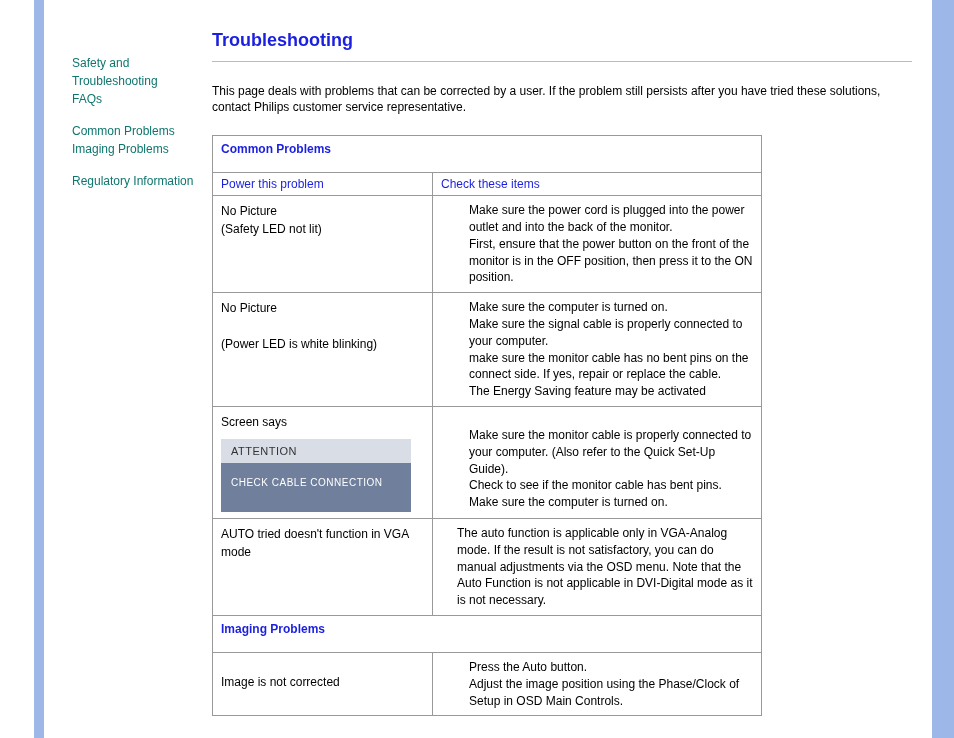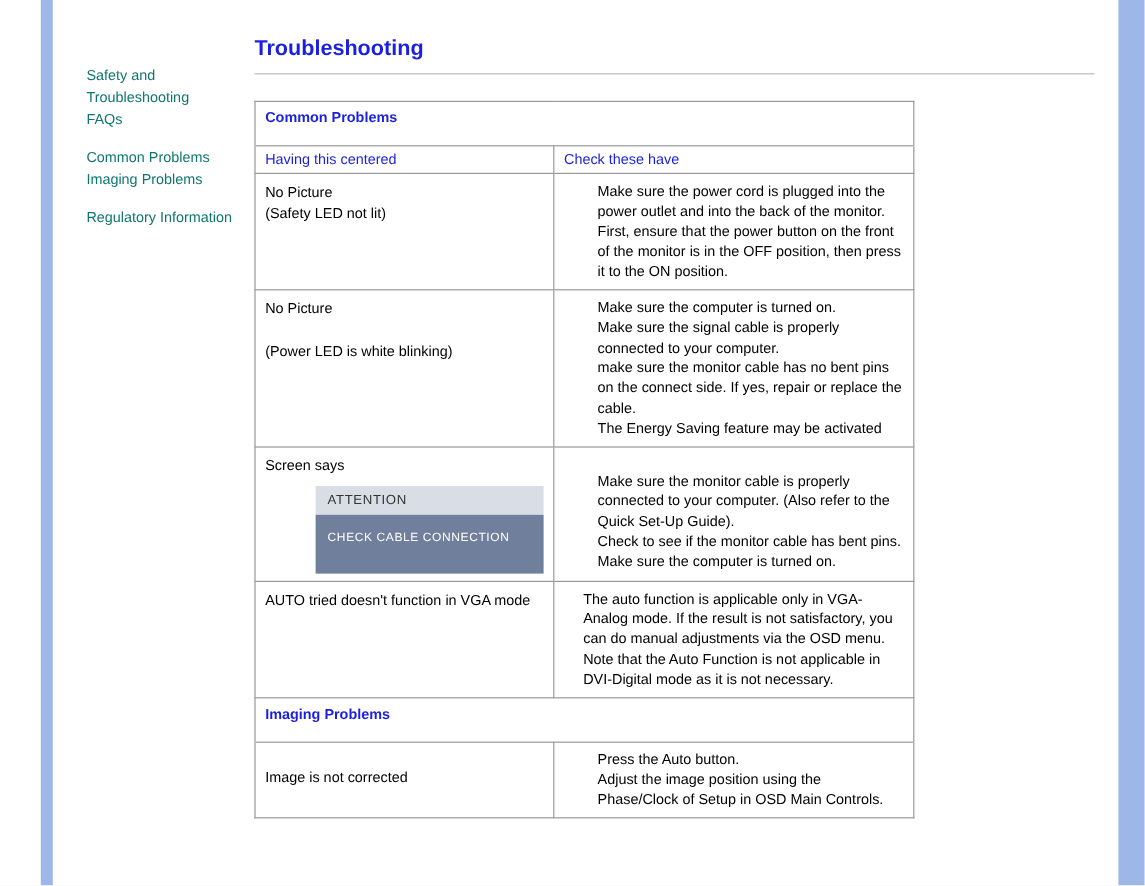--- a/index.html
+++ b/index.html
@@ -100,21 +100,20 @@
   .problem-label {
     line-height: 1.5;
   }
   .solution {
     line-height: 1.4;
     padding-left: 28px;
   }
   .attention-box {
     width: 190px;
     margin-top: 8px;
-    margin-left: 42px;
   }
   .attention-head {
     background: #d8dde6;
     color: #333;
     padding: 6px 10px;
     font-size: 11px;
     letter-spacing: 0.5px;
   }
   .attention-body {
     background: #6f7f9c;
@@ -141,29 +140,30 @@
       <a href="#">Imaging Problems</a>
     </div>
     <div class="group">
       <a href="#">Regulatory Information</a>
     </div>
   </nav>
 
   <div class="content">
     <h1>Troubleshooting</h1>
     <div class="hr"></div>
+    <div class="intro">This page deals with problems that can be corrected by a user. If the problem still persists after you have tried these solutions, contact Philips customer service representative.</div>
 
     <table class="problems">
       <tbody>
           <tr>
         <td colspan="2" class="section-head">Common Problems</td>
       </tr>
       <tr>
-        <td class="colhead left">Having this centered</td>
-        <td class="colhead">Check these have</td>
+        <td class="colhead left">Power this problem</td>
+        <td class="colhead">Check these items</td>
       </tr>
 
       <tr>
         <td class="left">
           <div class="problem-label">
             <div>No Picture</div>
             <div>(Safety LED not lit)</div>
           </div>
         </td>
         <td>

